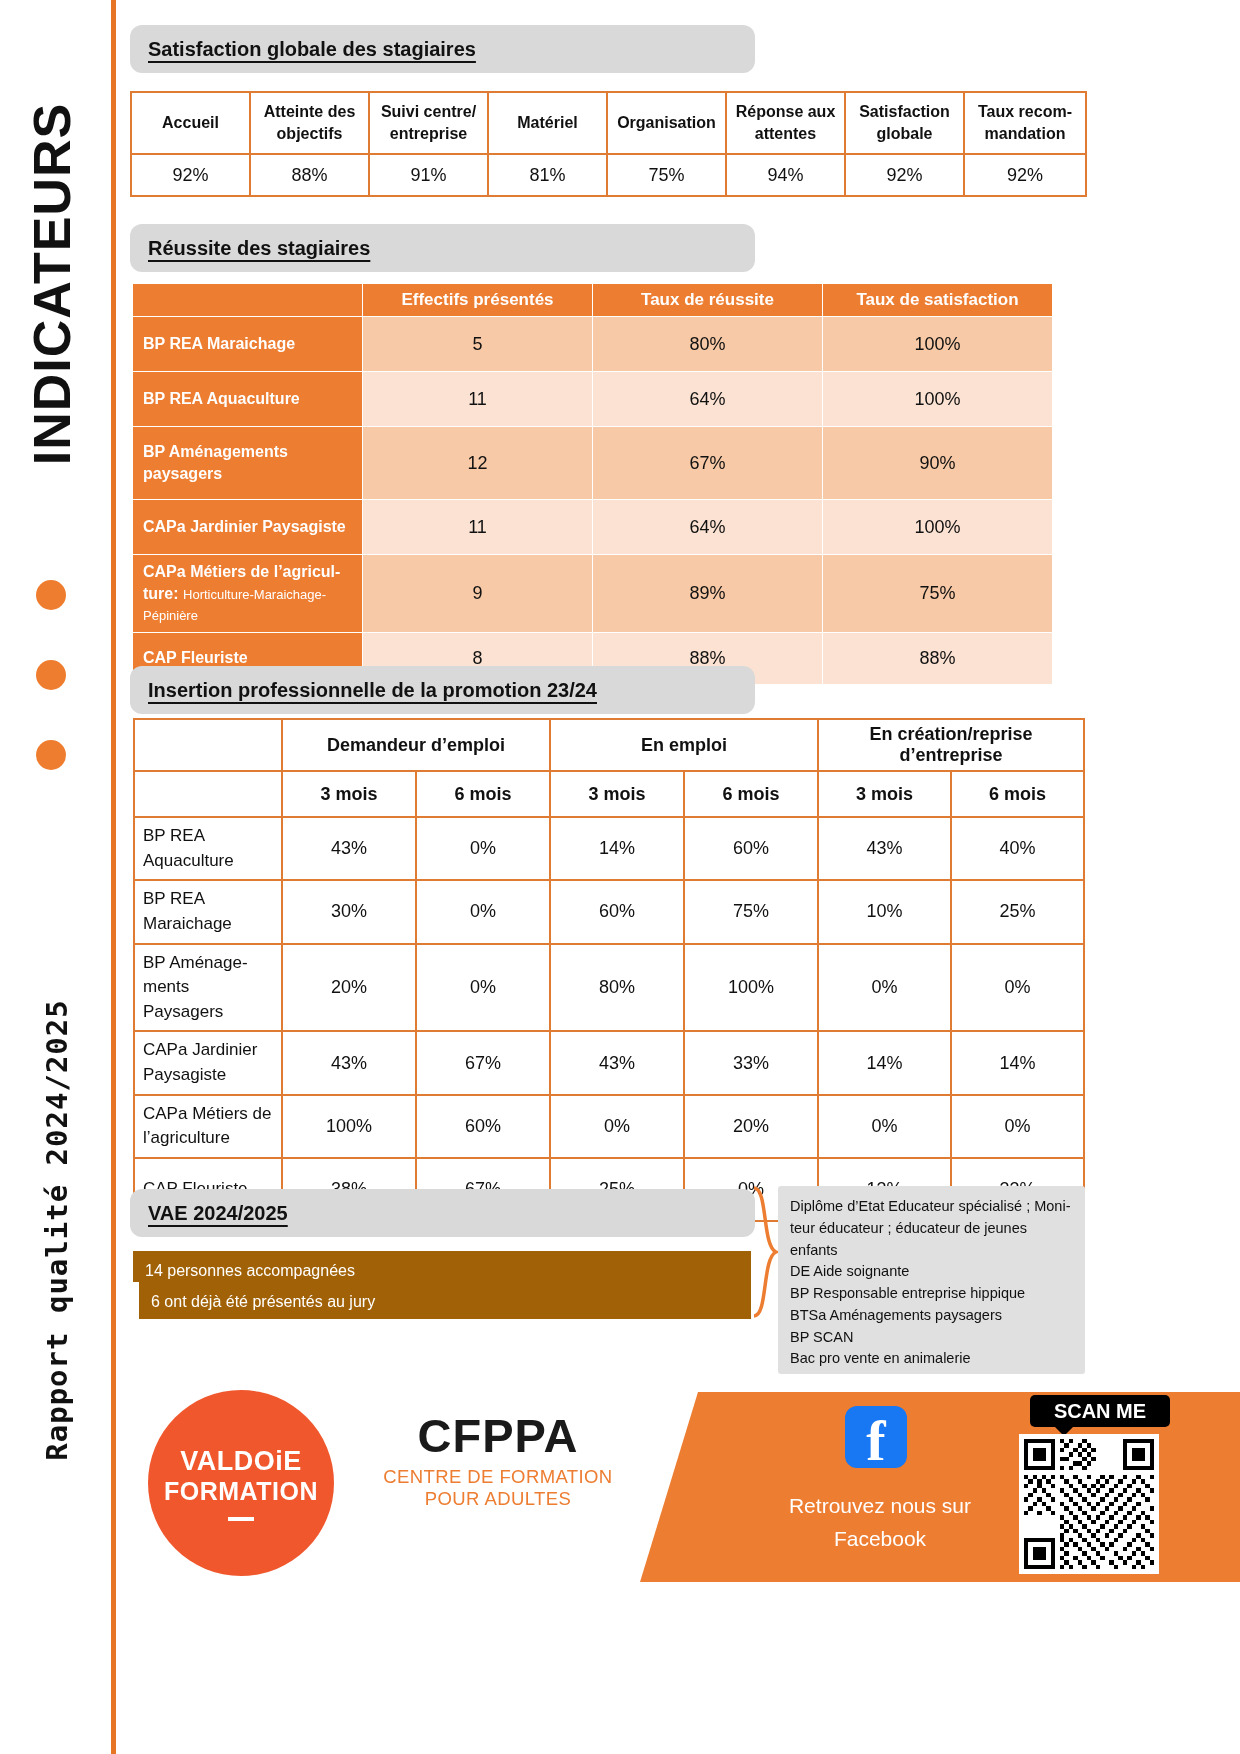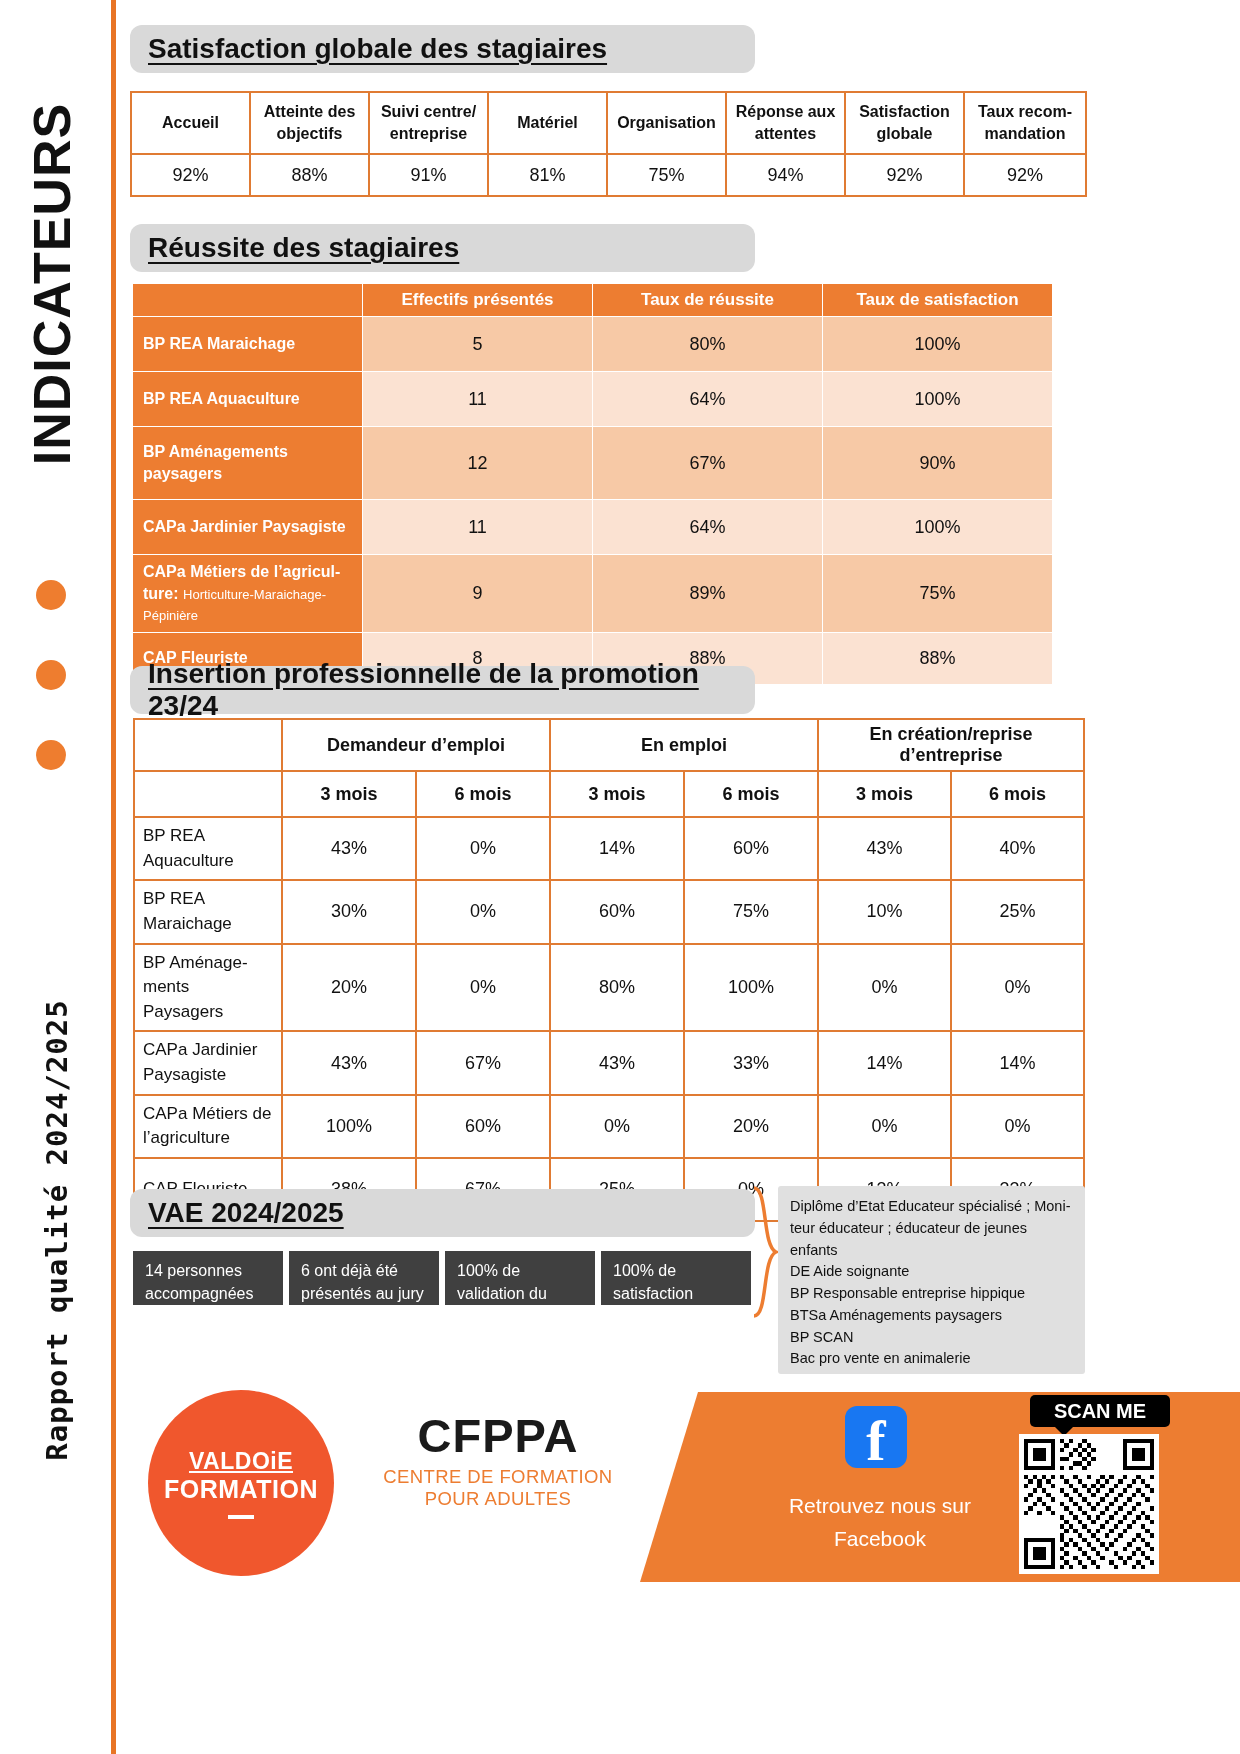--- a/index.html
+++ b/index.html
@@ -48,21 +48,21 @@
 
   
   .pill {
     position: absolute;
     background: #d9d9d9;
     border-radius: 12px;
     display: flex; align-items: center;
     padding-left: 18px;
   }
   .pill span {
-    font-size: 28px; font-weight: bold; color: #111;
+    font-size: 20px; font-weight: bold; color: #111;
     text-decoration: underline; text-underline-offset: 5px;
   }
 
   
   table { border-collapse: collapse; table-layout: fixed; }
 
   
   .tbl-sat { position: absolute; left: 130px; top: 91px; width: 955px; }
   .tbl-sat td, .tbl-sat th {
     border: 2px solid #e07b33;
@@ -102,23 +102,24 @@
   .tbl-ins .mois { height: 46px; font-size: 17px; }
   .tbl-ins td.rowlab {
     text-align: left; padding: 6px 8px; font-size: 17px; font-weight: normal;
     line-height: 1.45;
   }
   .tbl-ins tbody td { height: 63px; }
 
   
   .vae-band {
     position: absolute; left: 133px; top: 1251px;
-    width: 618px; height: 54px;
-    background: #404040;
+    width: 618px; height: 68px;
+    background: #a16207;
     display: flex;
+    flex-direction: column;
   }
   .vae-cell {
     flex: 1 1 0; color: #ffffff; font-size: 16px; line-height: 1.45;
     padding: 8px 10px 0 12px;
   }
   .vae-cell + .vae-cell { border-left: 6px solid #ffffff; }
   .vae-brace {
     position: absolute; left: 752px; top: 1186px;
     width: 26px; height: 132px;
   }
@@ -138,21 +139,21 @@
     width: 600px; height: 190px;
     background: #ed7d31;
     clip-path: polygon(58px 0, 600px 0, 600px 190px, 0 190px);
   }
   .valdoie-circle {
     position: absolute; left: 148px; top: 1390px;
     width: 186px; height: 186px; border-radius: 50%;
     background: #f0572d;
     display: flex; flex-direction: column; align-items: center; justify-content: center;
   }
-  .valdoie-circle .l1 { color: #fff; font-size: 23px; font-weight: bold; letter-spacing: .5px; text-decoration: underline; }
+  .valdoie-circle .l1 { color: #fff; font-size: 27px; font-weight: bold; letter-spacing: .5px; }
   .valdoie-circle .l2 { color: #fff; font-size: 25px; font-weight: bold; letter-spacing: .5px; }
   .valdoie-circle .bar { width: 26px; height: 4px; background: #fff; margin-top: 11px; }
 
   .cfppa { position: absolute; left: 358px; top: 1408px; width: 280px; text-align: center; }
   .cfppa .big { font-size: 47px; font-weight: bold; color: #1a1a1a; letter-spacing: 1px; }
   .cfppa .s1, .cfppa .s2 { font-size: 18.5px; color: #ed7d31; letter-spacing: .4px; }
   .cfppa .s1 { margin-top: 3px; }
 
   .fb-icon {
     position: absolute; left: 845px; top: 1406px;

